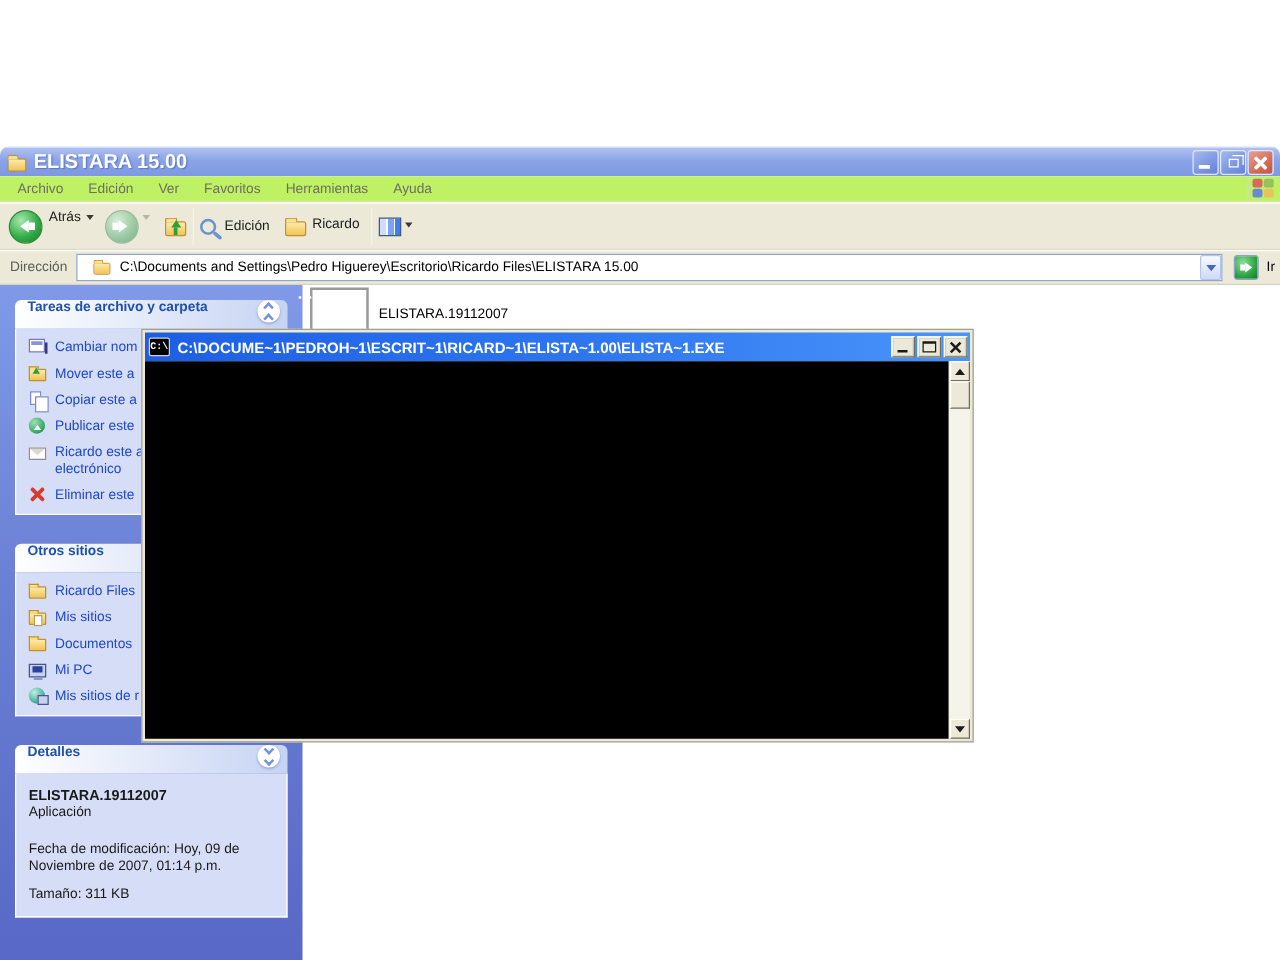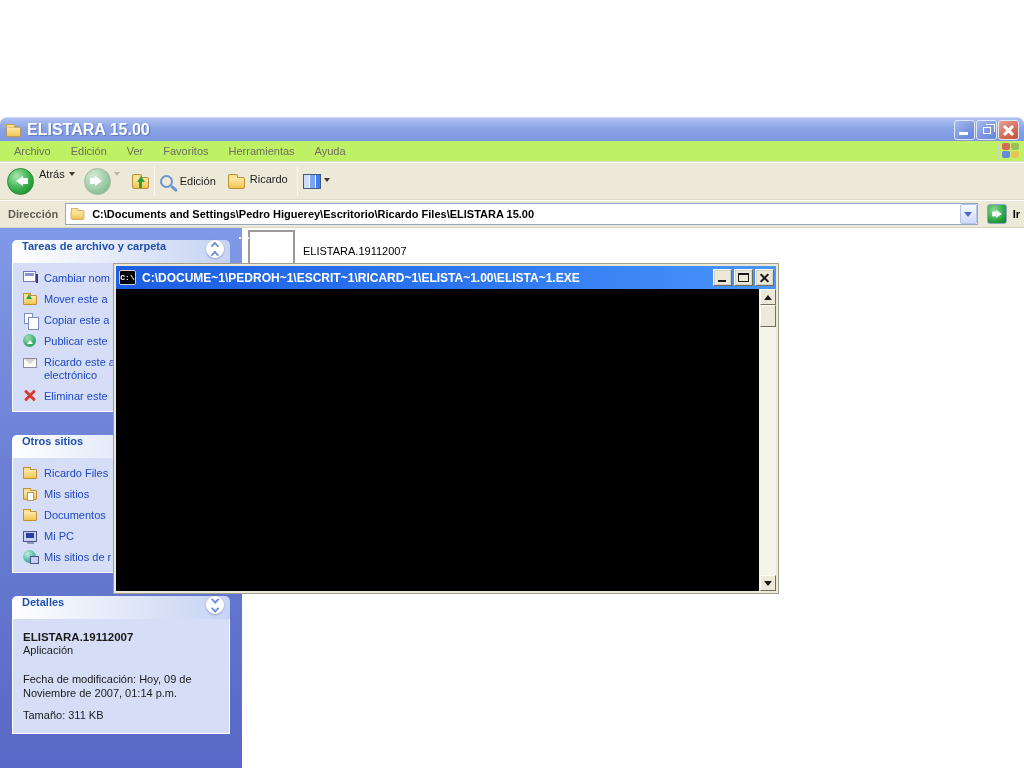--- a/index.html
+++ b/index.html
@@ -59,24 +59,24 @@
     border:4px solid transparent; border-bottom:6px solid #2f9e3c; }
   .up-arrow::after { content:""; position:absolute; left:-1.5px; top:6px; width:3px; height:6px; background:#2f9e3c; }
   .mag { width:13px; height:13px; border:2.5px solid #6a93d4; border-radius:50%; position:relative; margin-right:2px; }
   .mag::after { content:""; position:absolute; width:8px; height:3px; background:#6a93d4;
     right:-7px; bottom:-4px; transform:rotate(40deg); border-radius:2px; }
   .views { width:18px; height:15px; border:1px solid #44597e; background:
     linear-gradient(90deg,#cdddfa 0 5px,#fff 5px 6px,#7aa5f2 6px 11px,#fff 11px 12px,#3f7df0 12px); margin-right:3px; }
 
   
   .addrbar { height:28px; background:#ece9d8; display:flex; align-items:center;
-    padding:0 4px 0 8px; font-size:11px; border-top:1px solid #fff; border-bottom:1px solid #d8d4c0;font-weight:bold; }
+    padding:0 4px 0 8px; font-size:11px; border-top:1px solid #fff; border-bottom:1px solid #d8d4c0; }
   .addr-label { color:#5c5c52; margin-right:7px; }
   .addr-field { flex:1; height:22px; background:#fff; border:1px solid #92a8c2;
-    display:flex; align-items:center; padding-left:3px; }
+    display:flex; align-items:center; padding-left:11px; }
   .addr-path { margin-left:6px; color:#000; flex:1; white-space:nowrap; overflow:hidden; }
   .addr-drop { width:17px; height:20px; border:1px solid #b3c6e8; border-radius:2px;
     background:linear-gradient(180deg,#f8fbff,#cdd9fa); display:flex; align-items:center; justify-content:center; }
   .addr-drop .tri { width:0; height:0; border:4px solid transparent; border-top:5px solid #4a66c8; margin-top:4px; }
   .gobtn { width:20px; height:20px; border-radius:3px; margin-left:9px;
     background:radial-gradient(circle at 35% 30%,#8fdd9a,#2ea344 60%,#0f7a23);
     border:1px solid #8aa6c2; display:flex; align-items:center; justify-content:center; }
   .gobtn .arrR { transform:scale(.8); }
   .go-label { margin-left:6px; color:#000; }
 

